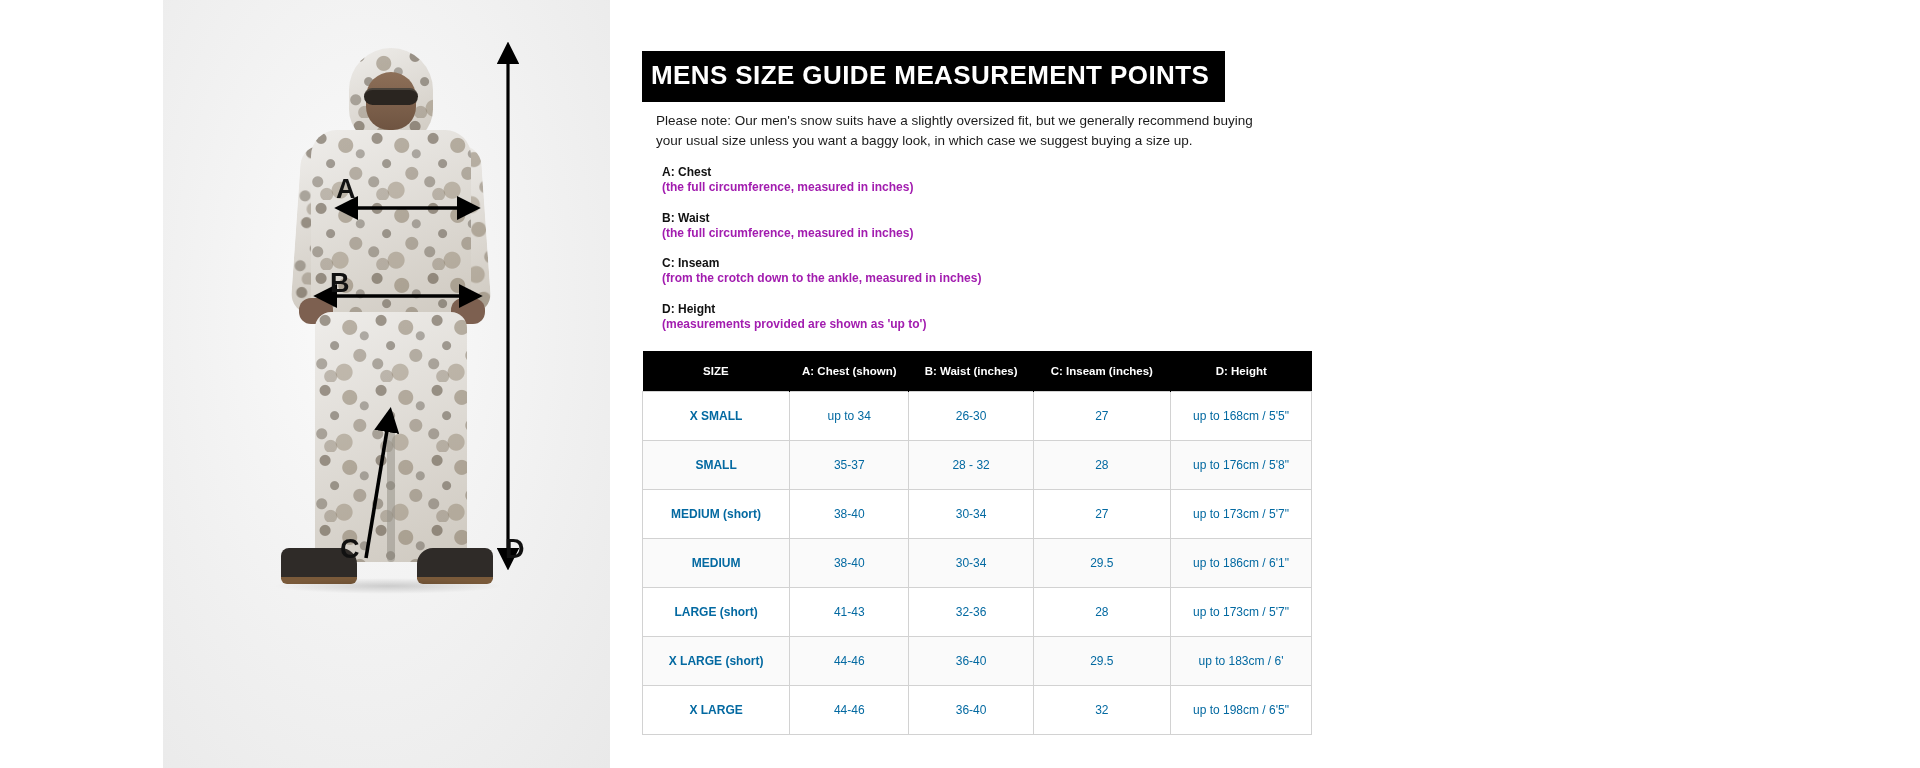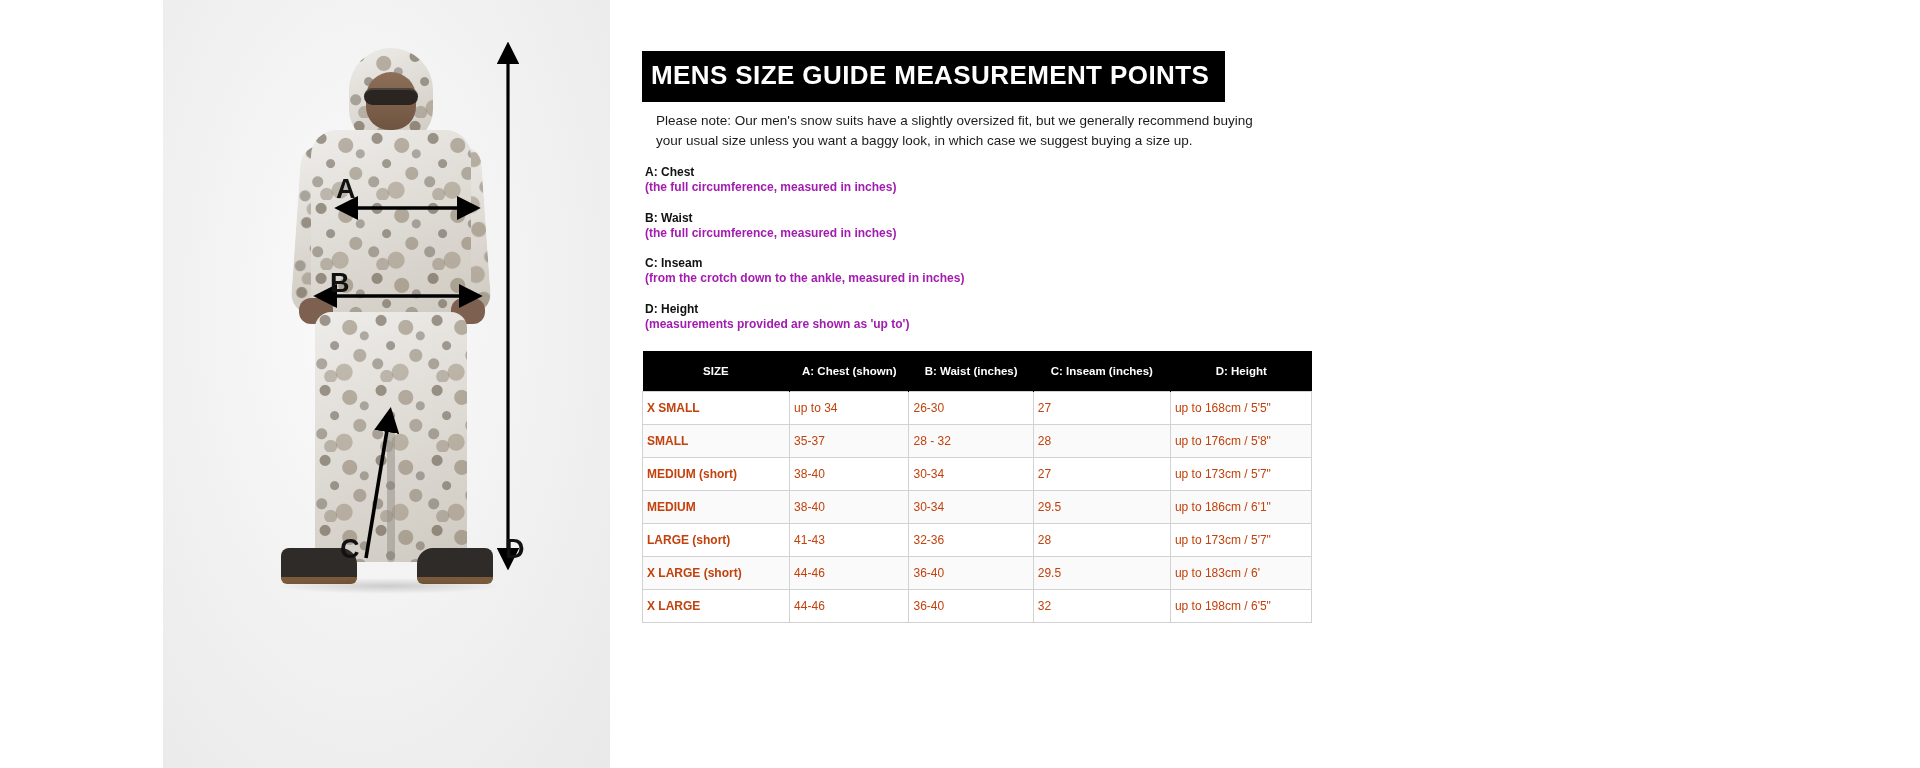--- a/index.html
+++ b/index.html
@@ -157,21 +157,21 @@
     white-space: nowrap;
   }
   .note {
     position: absolute;
     left: 14px; top: 111px;
     width: 600px;
     font-size: 13.5px;
     color: #1b1b1b;
     line-height: 1.45;
   }
-  .defs { position: absolute; left: 3px; top: 165px; width: 620px; }
+  .defs { position: absolute; left: 20px; top: 165px; width: 620px; }
   .def-block { margin-bottom: 15.5px; }
   .def-title {
     font-size: 12px;
     font-weight: bold;
     color: #111111;
     line-height: 1.25;
   }
   .def-sub {
     font-size: 12px;
     font-weight: bold;
@@ -192,23 +192,23 @@
     color: #ffffff;
     font-weight: bold;
     font-size: 11.5px;
     padding: 14px 4px;
     text-align: center;
     border-right: 1px solid #000000;
   }
   .size-table th:last-child { border-right: none; }
   .size-table td {
     border: 1px solid #d2d2d2;
-    padding: 9px 4px;
-    text-align: left;
-    color: #c2410c;
+    padding: 17px 4px;
+    text-align: center;
+    color: #0369a1;
     font-size: 12px;
   }
   .size-table td.size-cell {
     font-weight: bold;
   }
   .size-table tbody tr:nth-child(odd) td { background: #ffffff; }
   .size-table tbody tr:nth-child(even) td { background: #fafafa; }
   .col-size { width: 148px; }
   .col-chest { width: 120px; }
   .col-waist { width: 125px; }

